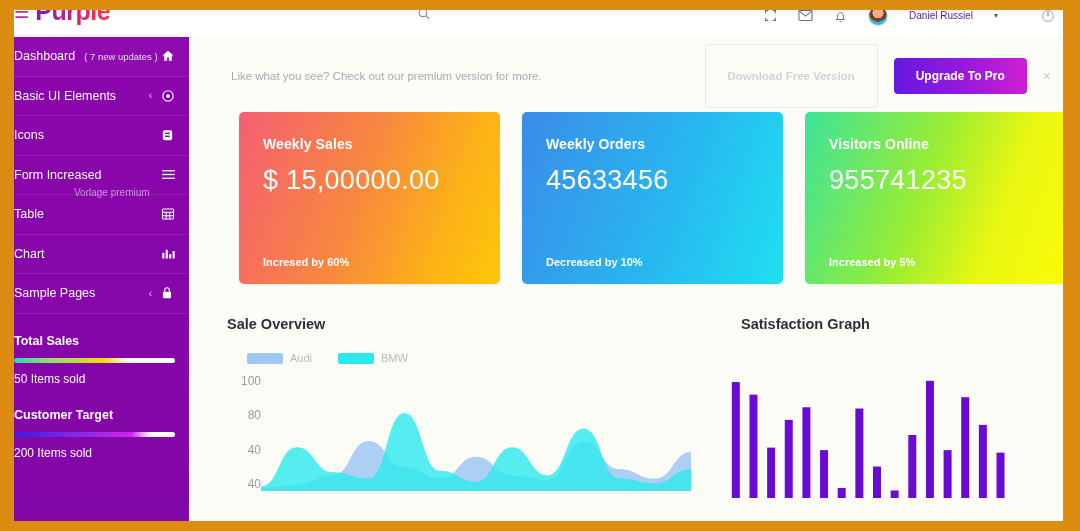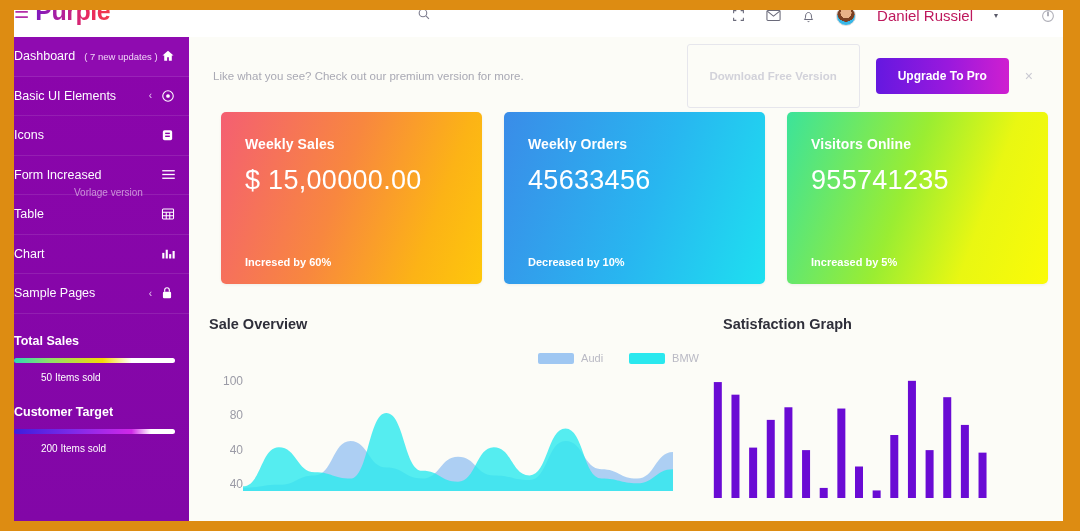--- a/index.html
+++ b/index.html
@@ -59,21 +59,21 @@
     gap: 21px; padding-right: 8px;
     position: relative; top: -3px;
   }
   .nav-ico { color: #6a6a7a; font-size: 14px; line-height: 1; cursor: pointer; }
   .nav-ico svg { display: block; }
   .avatar {
     width: 20px; height: 20px; border-radius: 50%;
     background: radial-gradient(circle at 50% 32%, #e8b088 0 36%, #7c3f22 37% 58%, #37b7e8 59% 100%);
     border: 1px solid #ddd;
   }
-  .user-name { font-size: 15px; color: #be185d; white-space: nowrap; }
+  .user-name { font-size: 10px; color: #4c1d95; white-space: nowrap; }
   .caret { font-size: 8px; color: #5a5a68; }
 
   
   .sidebar {
     position: absolute;
     left: 0px; top: 37px;
     width: 175px; height: 484px;
     background: #8a00a8;
     background: linear-gradient(180deg,#8b05ab 0%, #8207a7 100%);
     color: #f3e0fb;
@@ -99,31 +99,31 @@
 
   .side-stats { padding: 20px 14px 0 0; }
   .stat-title { font-size: 12.5px; font-weight: bold; color: #ffffff; margin-bottom: 10px; }
   .bar-track {
     height: 5px; border-radius: 3px; margin-bottom: 9px;
     background: rgba(255,255,255,.18);
     overflow: hidden;
   }
   .bar-a { height:100%; width: 100%; background: linear-gradient(90deg,#2fd6b4 0%, #8fe06a 22%, #f5d808 55%, #ffffff 73%, #ffffff 100%); }
   .bar-b { height:100%; width: 100%; background: linear-gradient(90deg,#3d1ddd 0%, #7a2ae8 35%, #d028e8 73%, #ffffff 85%, #ffffff 100%); }
-  .stat-sub { font-size: 10px; color: #ffffff; margin-bottom: 22px; margin-left: 27px; }
+  .stat-sub { font-size: 12px; color: #ffffff; margin-bottom: 22px; }
   .watermark {
     position: absolute; left: 60px; top: 150px;
     font-size: 10px; color: rgba(255,255,255,.55);
     white-space: nowrap; pointer-events: none;
   }
 
   
   .content {
     position: absolute;
-    left: 175px; top: 37px;
+    left: 193px; top: 37px;
     width: 874px; height: 484px;
     background: #fcfcf7;
     overflow: hidden;
   }
   .promo {
     display: flex; align-items: center;
     height: 62px; padding: 0 30px 0 24px;
     margin-top: 8px;
   }
   .promo-text { font-size: 11.5px; color: #a9a9b4; }
@@ -159,21 +159,21 @@
   .card-value { font-size: 27px; font-weight: 300; margin-top: 13px; letter-spacing: .3px; }
   .card-foot { margin-top: auto; font-size: 11px; font-weight: 600; }
   .c1 { background: linear-gradient(110deg,#f45f72 0%, #f8873f 45%, #fcb316 78%, #fec70b 100%); }
   .c2 { background: linear-gradient(110deg,#3a8ce8 0%, #28b6f0 55%, #1ee0f0 100%); }
   .c3 { background: linear-gradient(110deg,#3ce39a 0%, #9aed32 45%, #e9f712 72%, #fbfb07 100%); }
 
   .charts { display: flex; padding: 0 15px 0 20px; margin-top: 32px; }
   .chart-box { flex: 1 1 0; position: relative; }
   .chart-title { font-size: 14.5px; font-weight: bold; color: #2f2f3a; }
   .chart-title.right { padding-left: 24px; }
-  .legend { display: flex; align-items: center; gap: 10px; justify-content: flex-end; margin-top: 20px; margin-left: 20px; }
+  .legend { display: flex; align-items: center; gap: 10px; justify-content: flex-start; margin-top: 20px; margin-left: 20px; }
   .legend-item { display: flex; align-items: center; gap: 7px; }
   .legend-swatch { width: 36px; height: 11px; border-radius: 2px; display: block; }
   .legend-label { font-size: 11px; color: #b9b9c4; }
   .plot { position: relative; margin-top: 2px; height: 118px; }
   .ylabels { position: absolute; left: 6px; top: 0; width: 28px; height: 118px; }
   .ylabel { position: absolute; font-size: 12px; color: #9b9bA6; right: 0; }
   .area-svg { position: absolute; left: 34px; top: 0; }
   .bars-svg { position: absolute; left: 10px; top: 4px; }
 
   
@@ -336,21 +336,21 @@
           </div>
         <div class="stat-sub">50 Items sold</div>
 
         <div class="stat-title">Customer Target</div>
         <div class="bar-track">
             <div class="bar-b"></div>
           </div>
         <div class="stat-sub">200 Items sold</div>
       </div>
 
-      <div class="watermark">Vorlage version</div>
+      <div class="watermark">Vorlage premium</div>
     </div>
 
     <div class="content">
 
       <div class="promo">
         <span class="promo-text">Like what you see? Check out our premium version for more.</span>
         <span class="promo-actions">
           <button class="btn-ghost">Download Free Version</button>
           <button class="btn-pro">Upgrade To Pro</button>
           <span class="promo-close">×</span>

